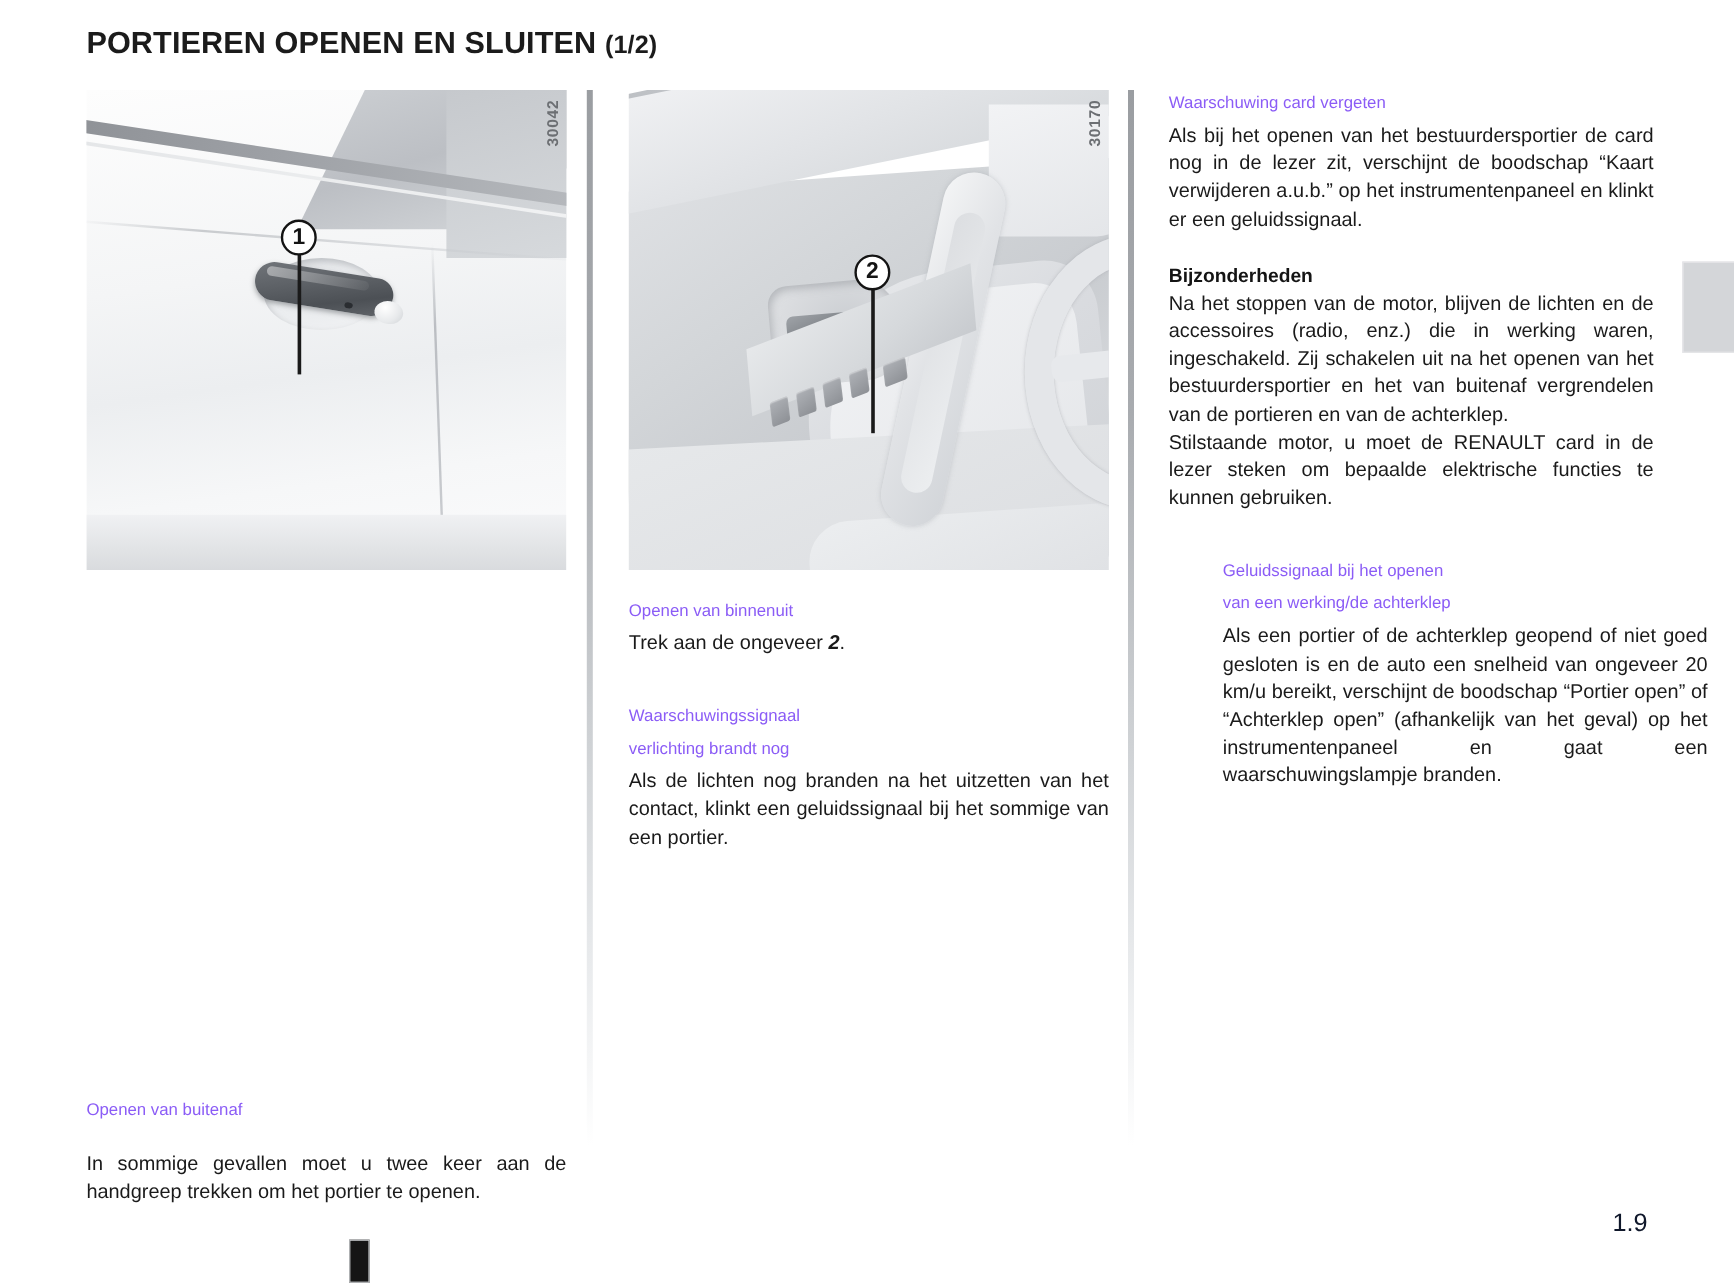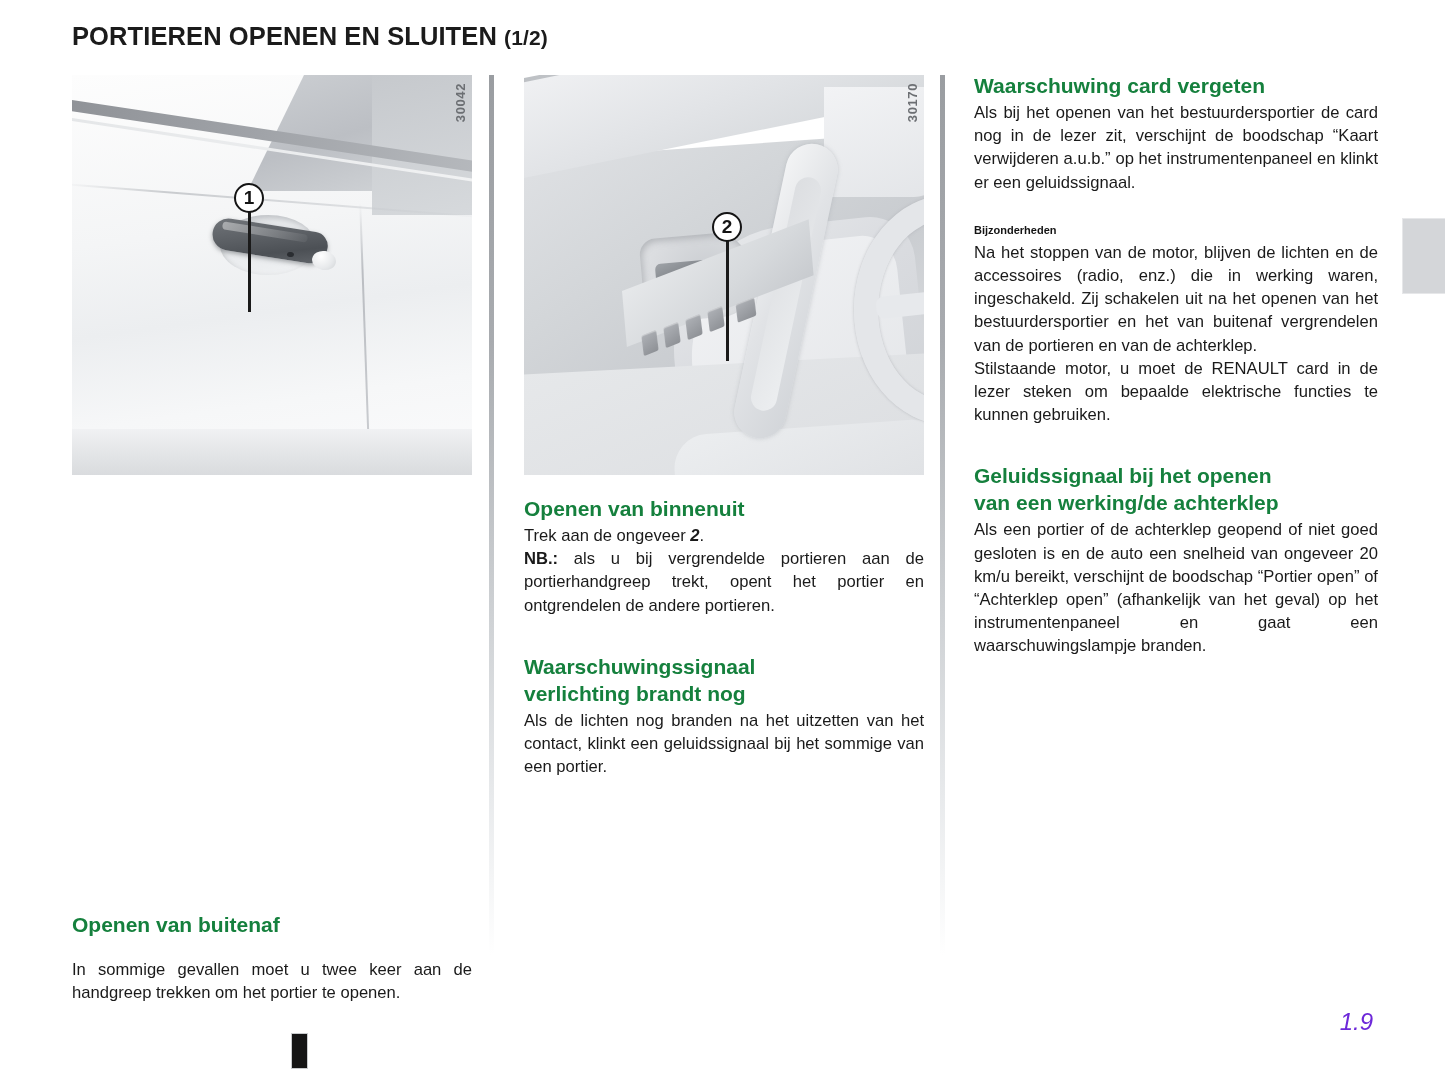--- a/index.html
+++ b/index.html
@@ -326,28 +326,28 @@
     width: 120px; height: 110px;
     background: linear-gradient(160deg,#f2f3f5 0%, #e3e5e8 100%);
     border-radius: 0 0 30px 0;
   }
 
   
   .txt-block { position: absolute; width: 400px; }
   .col-3 .txt-block { width: 404px; }
 
   h2.head {
-    font-size: 21px;
-    font-weight: bold;
+    font-size: 14px;
+    font-weight: normal;
     line-height: 27px;
     margin: 0 0 2px 0;
-    color: #15803d;
+    color: #8b5cf6;
   }
   h3.subhead {
-    font-size: 11px;
+    font-size: 16px;
     font-weight: bold;
     line-height: 21px;
     margin: 0;
     color: #141414;
   }
   p.body {
     font-size: 16.6px;
     line-height: 23.2px;
     margin: 0;
     color: #1a1a1a;
@@ -370,23 +370,22 @@
     border-left: 1px solid #e6e7e9;
     border-top: 1px solid #e6e7e9;
     border-bottom: 1px solid #e6e7e9;
   }
 
   
   .page-number {
     position: absolute;
     right: 72px;
     top: 1008px;
-    font-size: 24px;
-    color: #6d28d9;
-    font-style: italic;
+    font-size: 21px;
+    color: #0f172a;
   }
   .bottom-marker {
     position: absolute;
     left: 291px;
     top: 1033px;
     width: 17px;
     height: 36px;
     background: #151515;
     border: 1px solid #c9cbce;
     box-sizing: border-box;
@@ -458,23 +457,20 @@
     <div class="leader" style="left:202px; top:166px; height:120px;"></div>
     <div class="callout" style="left:188px; top:137px;">2</div>
     <div class="fig-ref">30170</div>
   </div>
 
   <div class="txt-block" style="position:relative; margin-top:20px;">
     <h2 class="head">Openen van binnenuit</h2>
     <p class="body nojust">
       <span>Trek aan de ongeveer </span><i class="numref">2</i><span>.</span>
     </p>
-    <p class="body">
-      <b class="inline">NB.:</b><span> als u bij vergrendelde portieren aan de portierhandgreep trekt, opent het portier en ontgrendelen de andere portieren.</span>
-    </p>
   </div>
 
   <div class="txt-block" style="position:relative; margin-top:36px;">
     <h2 class="head">
       <span>Waarschuwingssignaal</span><br>
       <span>verlichting brandt nog</span>
     </h2>
     <p class="body">Als de lichten nog branden na het uitzetten van het contact, klinkt een geluidssignaal bij het sommige van een portier.</p>
   </div>
 
@@ -486,21 +482,21 @@
     <h2 class="head">Waarschuwing card vergeten</h2>
     <p class="body">Als bij het openen van het bestuurdersportier de card nog in de lezer zit, verschijnt de boodschap “Kaart verwijderen a.u.b.” op het instrumentenpaneel en klinkt er een geluidssignaal.</p>
   </div>
 
   <div class="txt-block" style="position:relative; margin-top:26px;">
     <h3 class="subhead">Bijzonderheden</h3>
     <p class="body">Na het stoppen van de motor, blijven de lichten en de accessoires (radio, enz.) die in werking waren, ingeschakeld. Zij schakelen uit na het openen van het bestuurdersportier en het van buitenaf vergrendelen van de portieren en van de achterklep.</p>
     <p class="body">Stilstaande motor, u moet de RENAULT card in de lezer steken om bepaalde elektrische functies te kunnen gebruiken.</p>
   </div>
 
-  <div class="txt-block" style="position:relative; margin-top:36px;">
+  <div class="txt-block" style="position:relative; margin-top:36px;margin-left:45px;">
     <h2 class="head">
       <span>Geluidssignaal bij het openen</span><br>
       <span>van een werking/de achterklep</span>
     </h2>
     <p class="body">Als een portier of de achterklep geopend of niet goed gesloten is en de auto een snelheid van ongeveer 20 km/u bereikt, verschijnt de boodschap “Portier open” of “Achterklep open” (afhankelijk van het geval) op het instrumentenpaneel en gaat een waarschuwingslampje branden.</p>
   </div>
 
 </div>
 
 <div class="edge-tab"></div>

